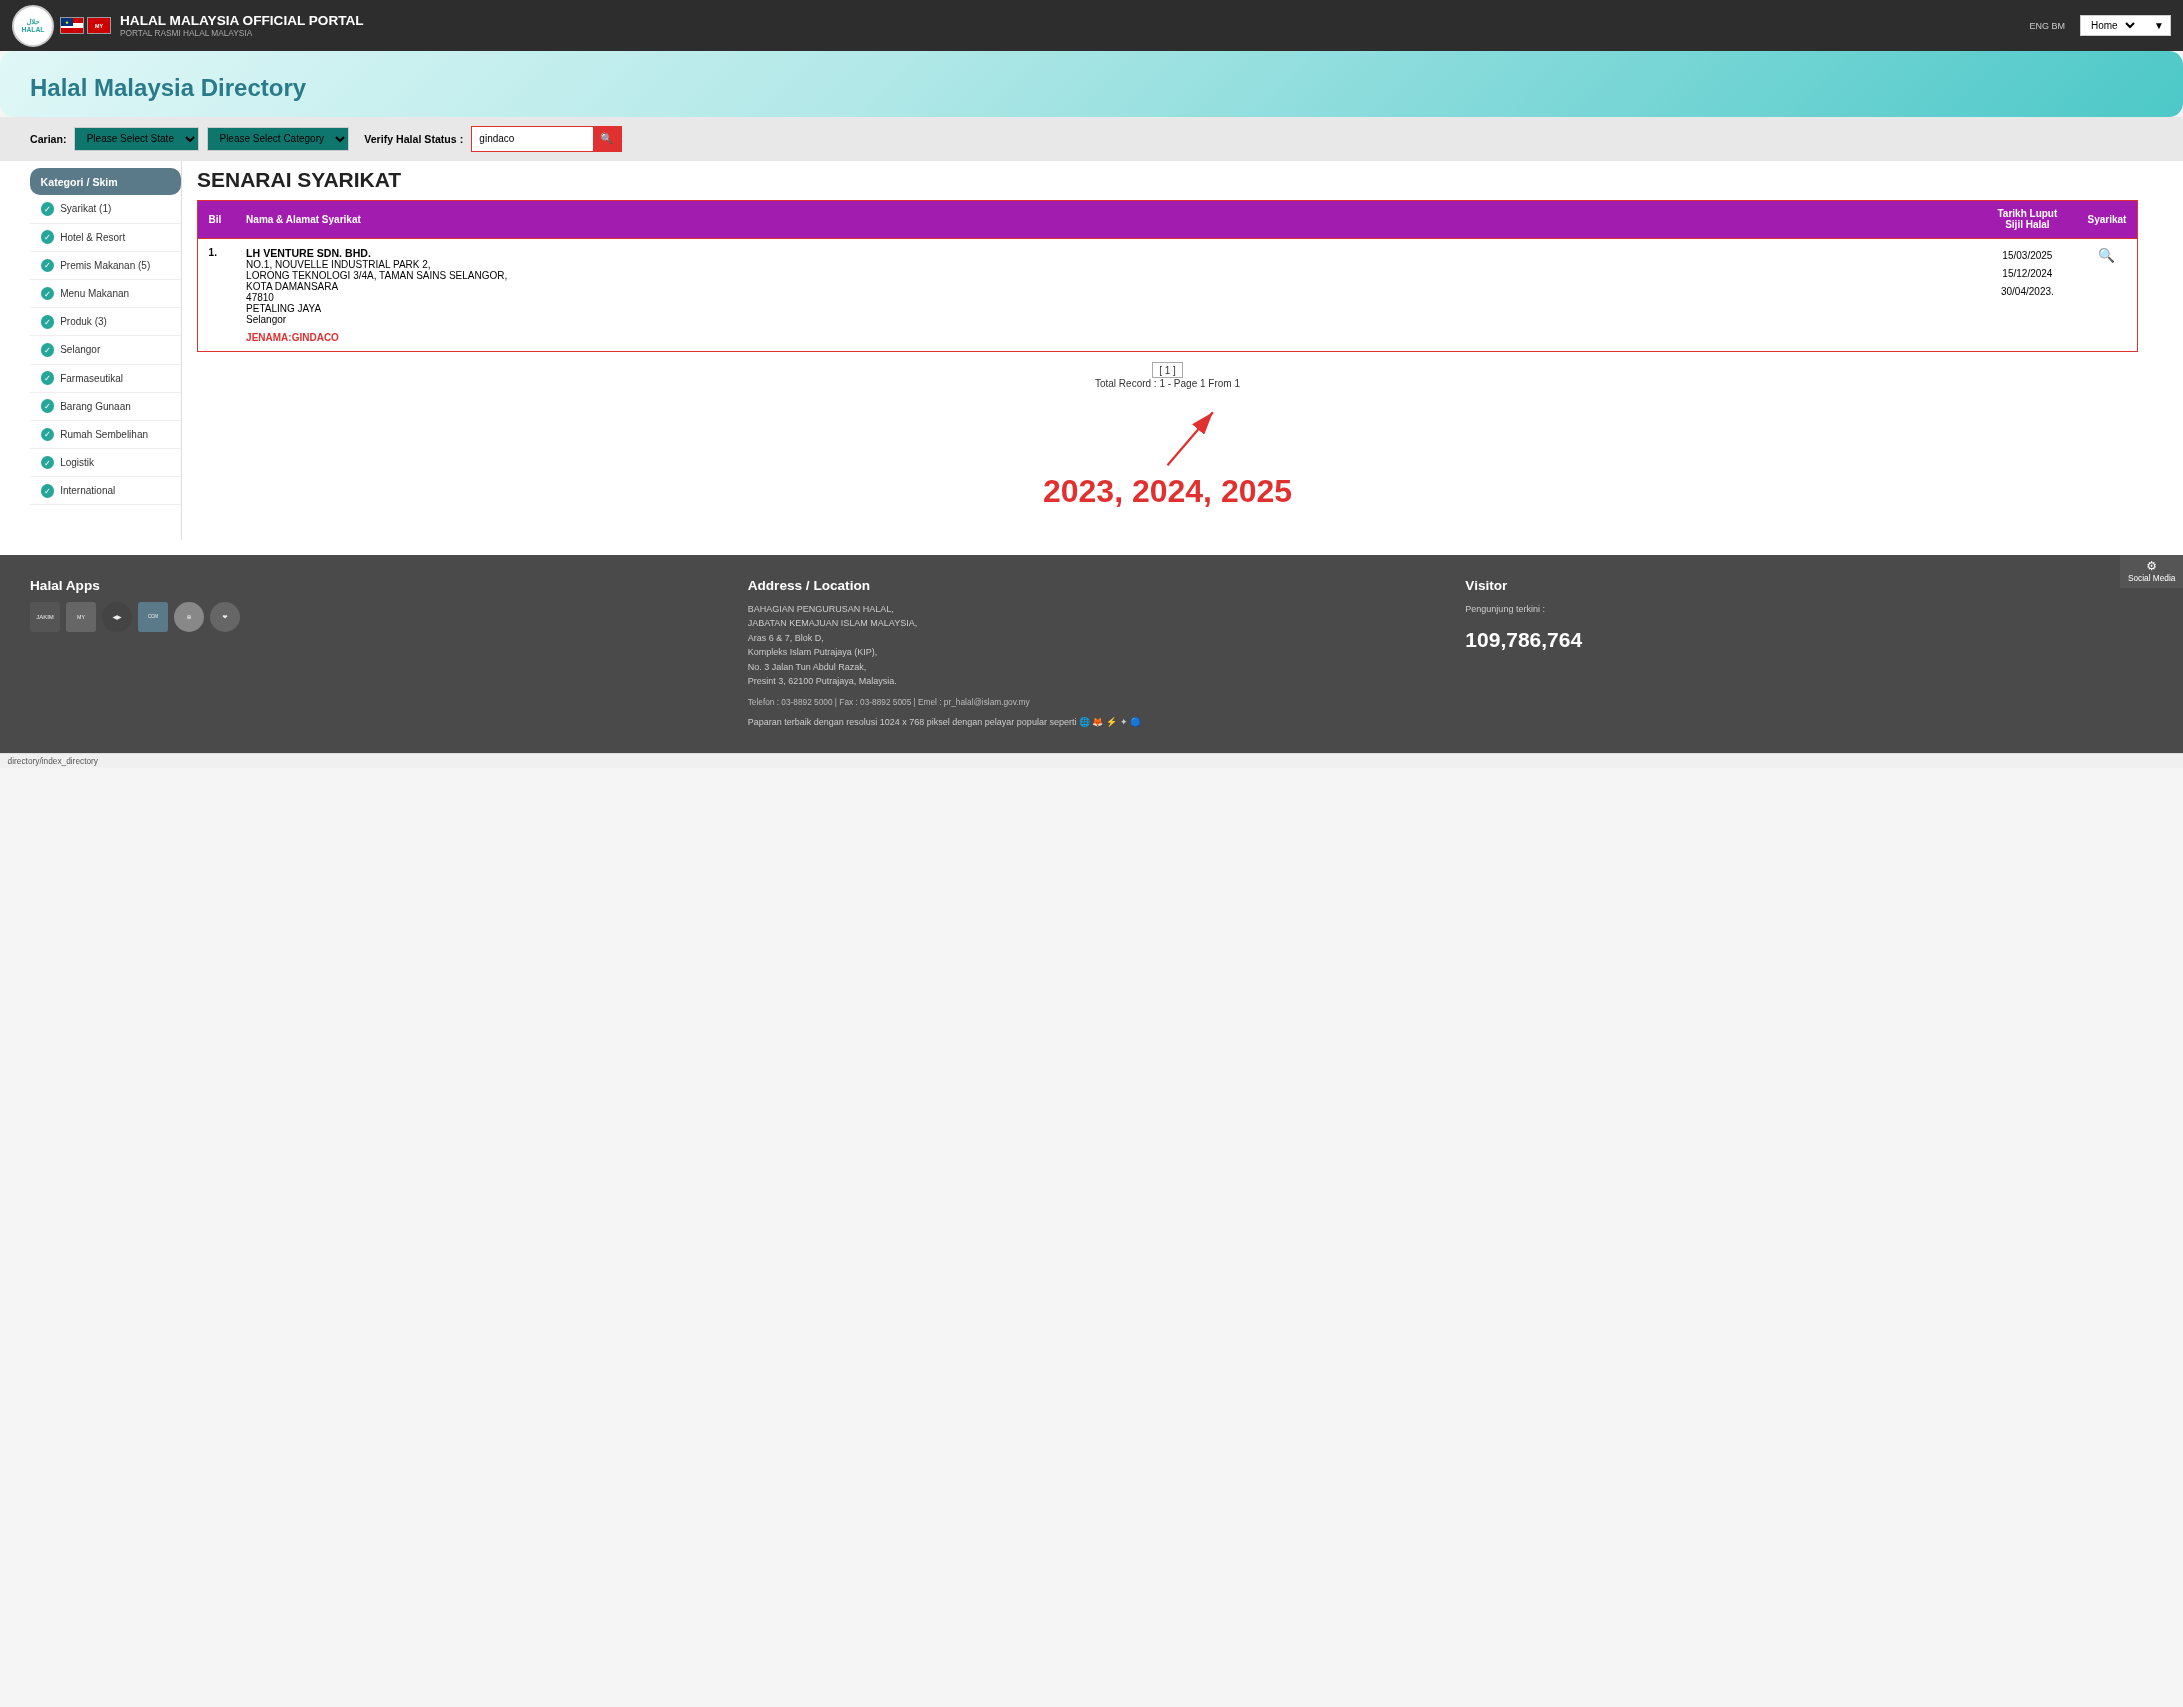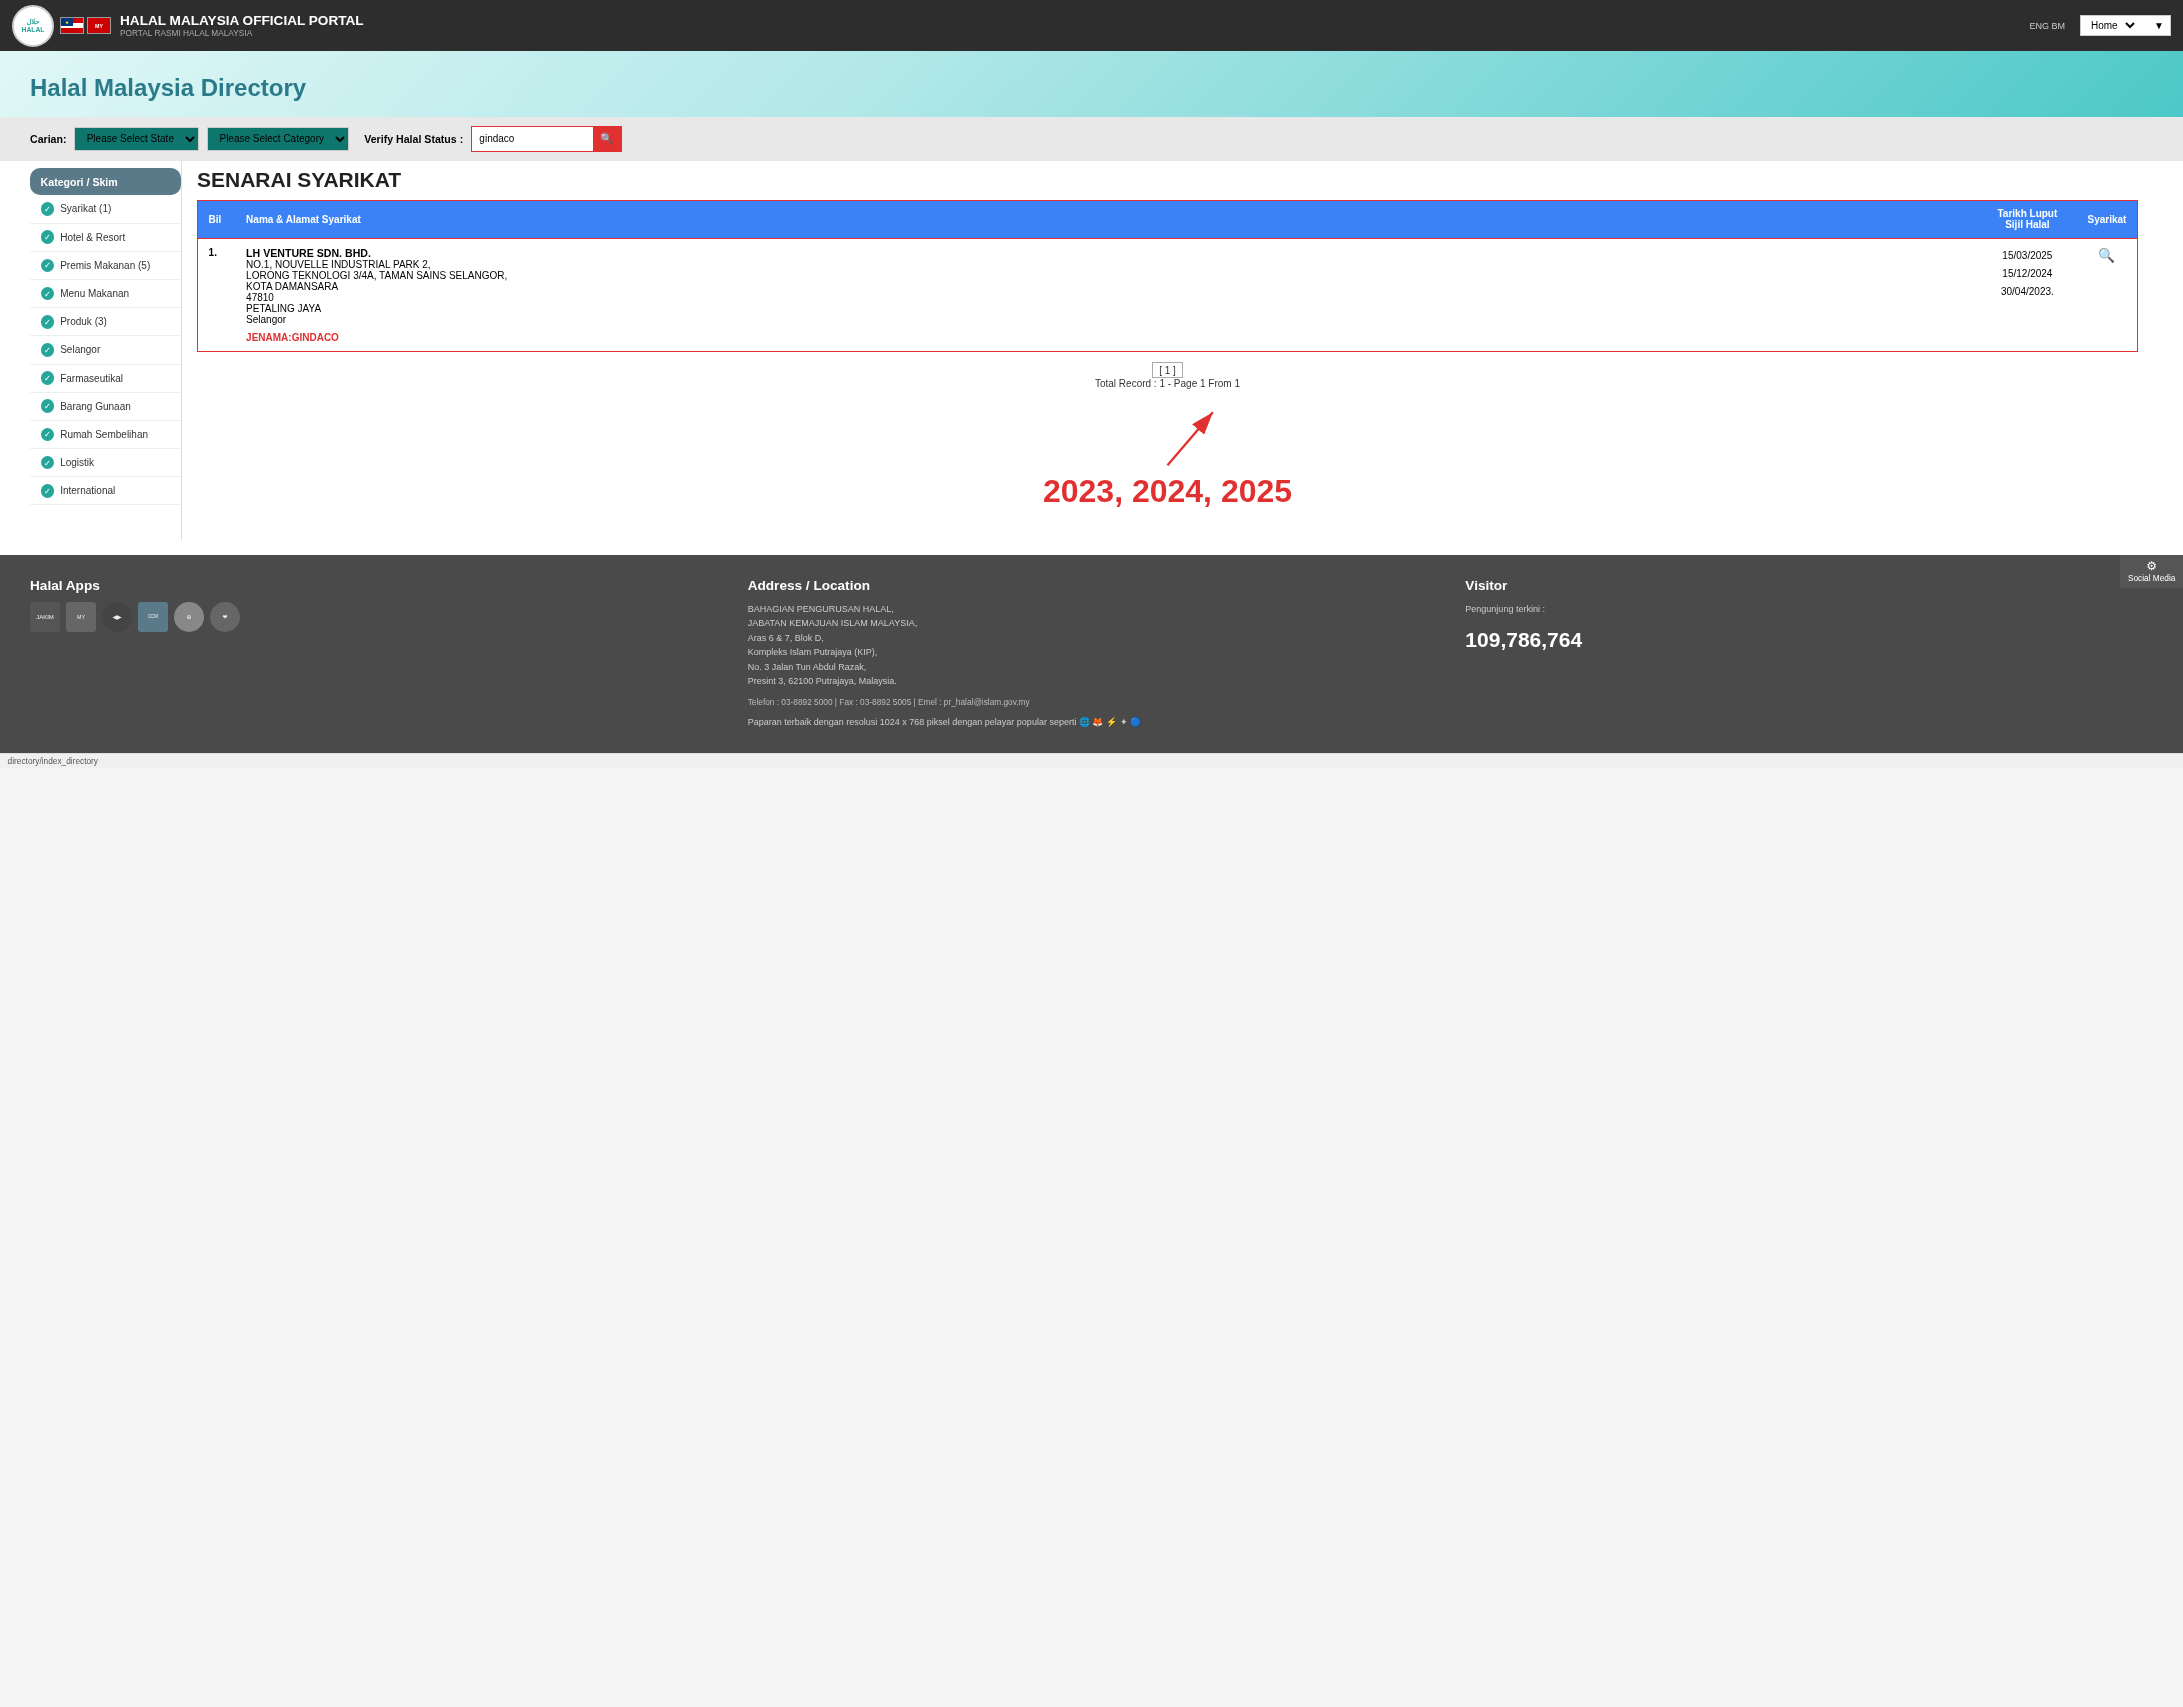--- a/index.html
+++ b/index.html
@@ -49,20 +49,21 @@
       background: transparent;
       font-size: 10px;
       outline: none;
       flex: 1;
     }
 
     
     .header-banner {
       background: linear-gradient(135deg, #e0f7f7 0%, #b2e8e8 40%, #4dc8c8 100%);
       padding: 23px 46px 15px 30px;
+      border-radius: 14px;
     }
     .header-banner h1 {
       font-size: 24px;
       color: #2a7a8a;
       font-weight: bold;
     }
 
     
     .search-bar {
       background: #e8e8e8;
@@ -173,21 +174,21 @@
       margin-bottom: 7.6px;
     }
 
     
     .results-table {
       width: 100%;
       border-collapse: collapse;
       border: 1.5px solid #e03030;
     }
     .results-table thead tr {
-      background: #3b82f6;
+      background: #a21caf;
       color: white;
     }
     .results-table thead th {
       padding: 7.6px 10.6px;
       text-align: left;
       font-size: 10px;
     }
     .results-table th.col-bil { width: 38px; }
     .results-table th.col-tarikh { width: 99px; text-align: center; }
     .results-table th.col-syarikat { width: 38px; }

